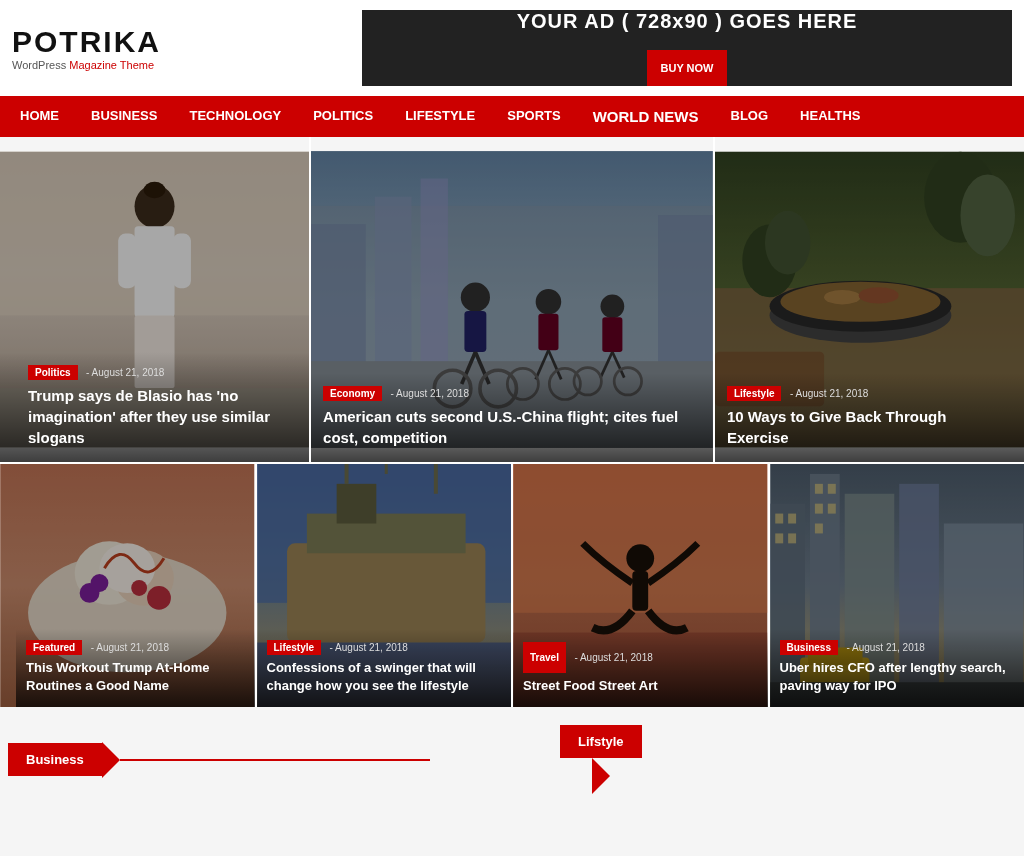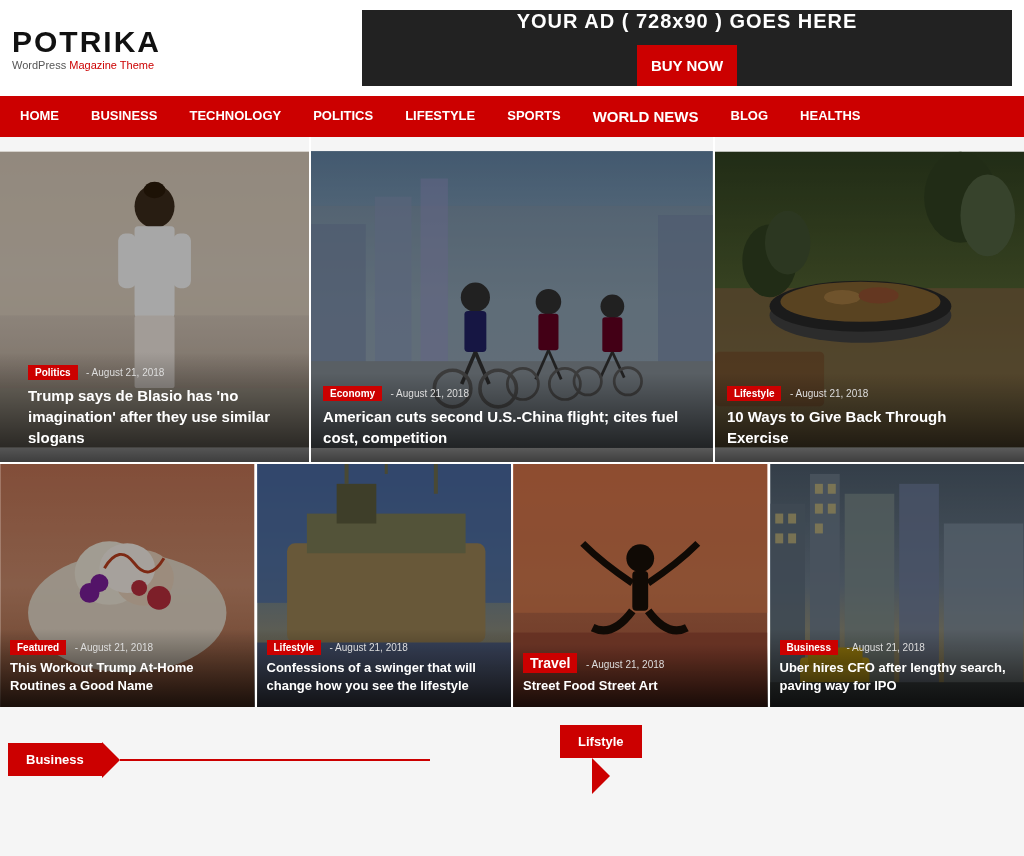--- a/index.html
+++ b/index.html
@@ -10,21 +10,21 @@
 
 <div style="display:flex; align-items:center; justify-content:space-between; padding:10px 12px; background:#fff;">
   <div>
     <div style="font-size:30px;font-weight:900;letter-spacing:2px;color:#111;">POTRIKA</div>
     <div style="font-size:11px;color:#555;">
       <span>WordPress </span><span style="color:#cc0000;">Magazine Theme</span>
     </div>
   </div>
   <div style="background:#222;display:flex;align-items:center;justify-content:space-between;padding:0 24px;width:650px;height:76px;flex-direction:column;">
     <span style="color:#fff;font-size:20px;font-weight:bold;letter-spacing:1px;">YOUR AD ( 728x90 ) GOES HERE</span>
-    <button style="background:#cc0000;color:#fff;font-weight:bold;font-size:15px;padding:12px 14px;border:none;cursor:pointer;text-align:right;">BUY NOW</button>
+    <button style="background:#cc0000;color:#fff;font-weight:bold;font-size:11px;padding:12px 14px;border:none;cursor:pointer;text-align:right;">BUY NOW</button>
   </div>
 </div>
 
 <nav style="background:#cc0000;display:flex;padding:0 4px;">
   <span style="color:#fff;font-weight:bold;font-size:13px;padding:12px 16px;cursor:pointer;text-transform:uppercase;">HOME</span>
   <span style="color:#fff;font-weight:bold;font-size:13px;padding:12px 16px;cursor:pointer;text-transform:uppercase;">BUSINESS</span>
   <span style="color:#fff;font-weight:bold;font-size:13px;padding:12px 16px;cursor:pointer;text-transform:uppercase;">TECHNOLOGY</span>
   <span style="color:#fff;font-weight:bold;font-size:13px;padding:12px 16px;cursor:pointer;text-transform:uppercase;">POLITICS</span>
   <span style="color:#fff;font-weight:bold;font-size:13px;padding:12px 16px;cursor:pointer;text-transform:uppercase;">LIFESTYLE</span>
   <span style="color:#fff;font-weight:bold;font-size:13px;padding:12px 16px;cursor:pointer;text-transform:uppercase;">SPORTS</span>
@@ -179,21 +179,21 @@
 
       <circle cx="90" cy="130" r="10" fill="#8020a0"></circle>
       <circle cx="160" cy="135" r="12" fill="#c03040"></circle>
       <circle cx="140" cy="125" r="8" fill="#c03040"></circle>
       <circle cx="100" cy="120" r="9" fill="#8020a0"></circle>
 
       <path d="M105 105 Q120 80 135 100 Q150 120 165 95" stroke="#c04020" stroke-width="3" fill="none"></path>
 
       <rect width="256" height="245" fill="rgba(0,0,0,0.35)"></rect>
     </svg>
-    <div style="position:absolute;bottom:0;left:0;right:0;padding:8px 10px 12px;background:linear-gradient(transparent,rgba(0,0,0,0.75));color:#fff;">
+    <div style="position:absolute;bottom:0;left:16px;right:0;padding:8px 10px 12px;background:linear-gradient(transparent,rgba(0,0,0,0.75));color:#fff;">
       <span style="display:inline-block;background:#cc0000;color:#fff;font-size:10px;font-weight:bold;padding:2px 7px;margin-right:4px;">Featured</span>
       <span style="font-size:10px;color:#ddd;">- August 21, 2018</span>
       <div style="font-size:13px;font-weight:bold;color:#fff;margin-top:4px;line-height:1.4;">This Workout Trump At-Home Routines a Good Name</div>
     </div>
   </div>
 
   <div style="flex:1;position:relative;overflow:hidden;cursor:pointer;border-top:2px solid #fff;border-left:1px solid #fff;border-right:1px solid #fff;">
     <svg viewBox="0 0 256 245" xmlns="http://www.w3.org/2000/svg" style="width:100%;height:100%;display:block;">
       <defs>
         <linearGradient id="g5" x1="0" y1="0" x2="0" y2="1">
@@ -246,21 +246,21 @@
 
       <path d="M120 148 Q100 175 80 165" stroke="#1a1008" stroke-width="8" fill="none"></path>
       <path d="M136 148 Q156 175 175 165" stroke="#1a1008" stroke-width="8" fill="none"></path>
 
       <path d="M120 120 Q90 100 70 80" stroke="#1a1008" stroke-width="7" fill="none"></path>
       <path d="M136 120 Q166 100 186 80" stroke="#1a1008" stroke-width="7" fill="none"></path>
 
       <rect width="256" height="245" fill="rgba(0,0,0,0.35)"></rect>
     </svg>
     <div style="position:absolute;bottom:0;left:0;right:0;padding:8px 10px 12px;background:linear-gradient(transparent,rgba(0,0,0,0.75));color:#fff;">
-      <span style="display:inline-block;background:#cc0000;color:#fff;font-size:14px;font-weight:bold;padding:2px 7px;margin-right:4px;">Travel</span>
+      <span style="display:inline-block;background:#cc0000;color:#fff;font-size:10px;font-weight:bold;padding:10px 7px;margin-right:4px;">Travel</span>
       <span style="font-size:10px;color:#ddd;">- August 21, 2018</span>
       <div style="font-size:13px;font-weight:bold;color:#fff;margin-top:4px;line-height:1.4;">Street Food Street Art</div>
     </div>
   </div>
 
   <div style="flex:1;position:relative;overflow:hidden;cursor:pointer;border-top:2px solid #fff;border-left:1px solid #fff;">
     <svg viewBox="0 0 256 245" xmlns="http://www.w3.org/2000/svg" style="width:100%;height:100%;display:block;">
       <defs>
         <linearGradient id="g7" x1="0" y1="0" x2="0" y2="1">
           <stop offset="0%" stop-color="#506070"></stop>

